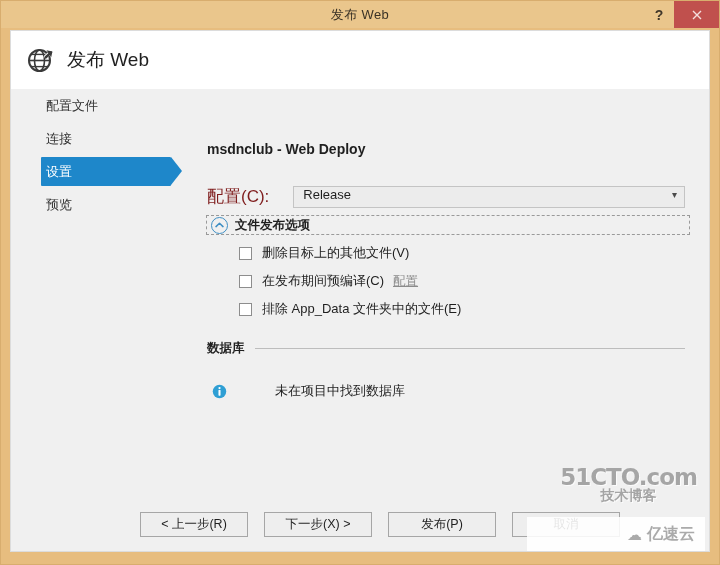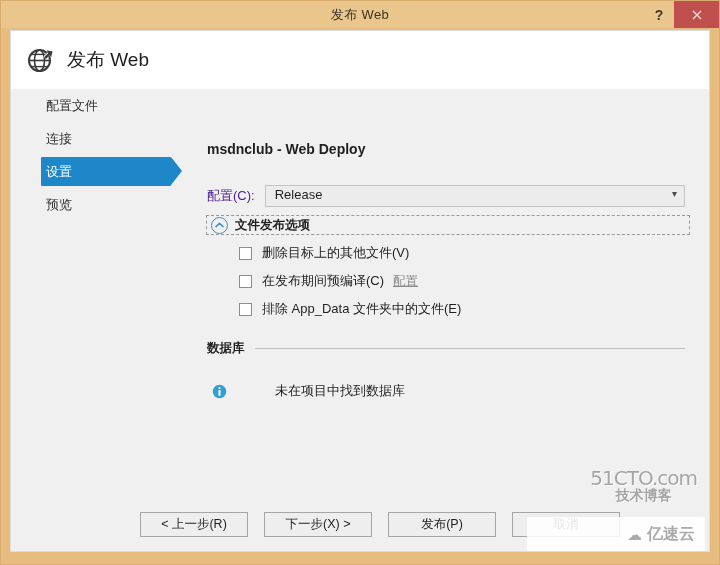--- a/index.html
+++ b/index.html
@@ -170,23 +170,23 @@
   
   #config-row {
     position: absolute;
     left: 18px;
     top: 96px;
     right: 24px;
     display: flex;
     align-items: center;
   }
   #config-label {
-    font-size: 13px;
-    color: #4c1d95;
-    margin-right: 10px;
+    font-size: 17px;
+    color: #7f1d1d;
+    margin-right: 24px;
     white-space: nowrap;
   }
   #config-select {
     flex: 1;
     height: 22px;
     background: #ececec;
     border: 1px solid #c4c4c4;
     display: flex;
     align-items: center;
     justify-content: space-between;
@@ -342,22 +342,22 @@
     user-select: none;
   }
   #wm-51cto {
     right: 12px;
     bottom: 46px;
     text-align: center;
     color: #9a9a9a;
     opacity: .75;
   }
   #wm-51cto .line1 {
-    font-size: 20px;
-    font-weight: normal;
+    font-size: 23px;
+    font-weight: bold;
     letter-spacing: -1px;
     color: #8d8d8d;
     text-shadow: 1px 1px 0 #ffffff;
   }
   #wm-51cto .line2 {
     font-size: 14px;
     font-weight: bold;
     color: #8d8d8d;
     text-shadow: 1px 1px 0 #ffffff;
     margin-top: -3px;

